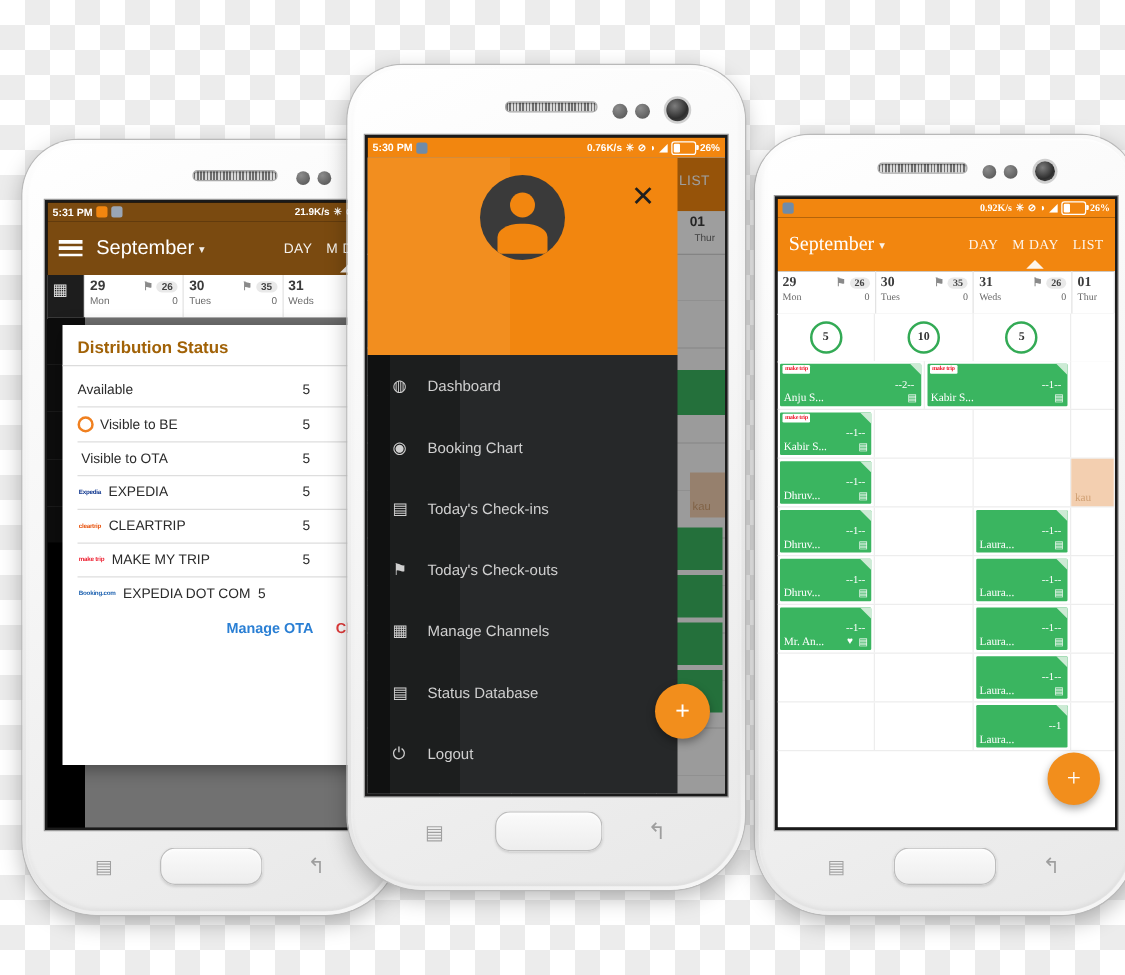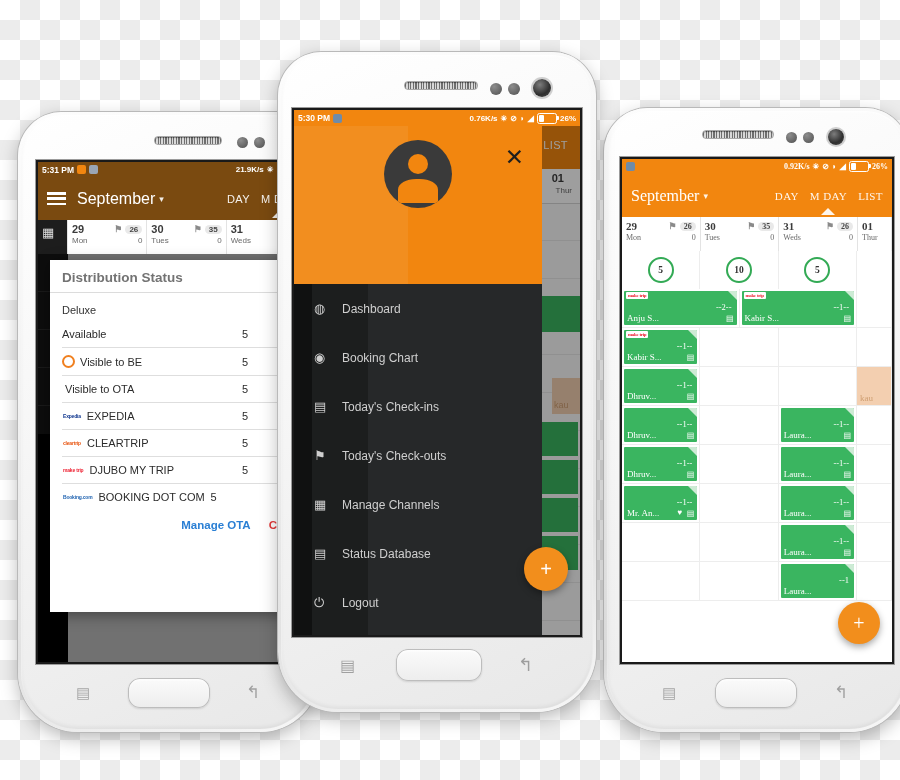--- a/index.html
+++ b/index.html
@@ -85,21 +85,21 @@
   .bk.tan{background:#f3cfb0;color:#cf9f72;}
   .bk.tan:after{display:none;}
 
   .fab{position:absolute;border-radius:50%;background:#f28e1c;color:#fff;
     display:flex;align-items:center;justify-content:center;font-size:20px;font-weight:300;
     box-shadow:0 3px 7px rgba(0,0,0,.35);}
 
   
   .scrim{position:absolute;inset:0;background:rgba(0,0,0,.55);}
   .dialog{position:absolute;background:#fff;box-shadow:0 3px 14px rgba(0,0,0,.4);}
-  .dlg-title{font-size:13.5px;font-weight:bold;color:#737373;padding:10px 12px 7px;border-bottom:1px solid #dcdcdc;}
+  .dlg-title{font-size:13.5px;font-weight:bold;color:#a16207;padding:10px 12px 7px;border-bottom:1px solid #dcdcdc;}
   .dlg-body{padding:6px 12px 0;}
   .dlg-sub{font-size:11px;color:#333;margin:5px 0;}
   .legend{display:flex;align-items:center;gap:6px;font-size:11px;color:#333;margin:4px 0 8px;}
   .dot{width:13px;height:13px;border-radius:50%;background:#2fb457;}
   .ring{width:13px;height:13px;border-radius:50%;border:2px solid #f08020;box-sizing:border-box;}
   .srow{display:flex;align-items:center;font-size:11px;color:#2b2b2b;padding:7px 0;border-top:1px solid #dedede;}
   .srow.first{border-top:none;}
   .srow .lbl{display:flex;align-items:center;gap:5px;}
   .srow .val{margin-left:auto;width:58px;}
   .logo{font-size:5px;font-weight:bold;letter-spacing:-.2px;display:inline-flex;align-items:center;
@@ -207,21 +207,20 @@
     <div style="position:absolute;left:0;top:92px;width:30px;height:180px;background:#1d1d1d;
                 background-image:repeating-linear-gradient(180deg,transparent 0 37px,#3a3a3a 37px 38px);"></div>
     <div style="position:absolute;left:30px;right:0;top:92px;bottom:0;background:#fafafa;"></div>
 
     <div class="scrim" style="top:92px;"></div>
 
     <div class="dialog" style="left:12px;top:98px;right:-6px;height:352px;">
       <div class="dlg-title">Distribution Status</div>
 
       <div class="dlg-body">
-        <div class="dlg-sub">Deluxe</div>
 
         <div class="srow first">
           <span class="lbl">
               <span>Available</span>
             </span>
           <span class="val">5</span>
         </div>
         <div class="srow">
           <span class="lbl">
               <span class="ring"></span>
@@ -245,28 +244,28 @@
         <div class="srow">
           <span class="lbl">
               <span class="logo lg-cleartrip">cleartrip</span>
             <span>CLEARTRIP</span>
             </span>
           <span class="val">5</span>
         </div>
         <div class="srow">
           <span class="lbl">
               <span class="logo lg-mmt">make trip</span>
-            <span>DJUBO MY TRIP</span>
+            <span>MAKE MY TRIP</span>
             </span>
           <span class="val">5</span>
         </div>
         <div class="srow">
           <span class="lbl">
               <span class="logo lg-booking">Booking.com</span>
-            <span>BOOKING DOT COM</span>
+            <span>EXPEDIA DOT COM</span>
             </span>
           <span class="val" style="width:auto;margin-left:6px;">5</span>
         </div>
       </div>
       <div class="dlg-actions">
         <span class="act-blue">Manage OTA</span>
         <span class="act-red">Close</span>
       </div>
     </div>
   </div>

